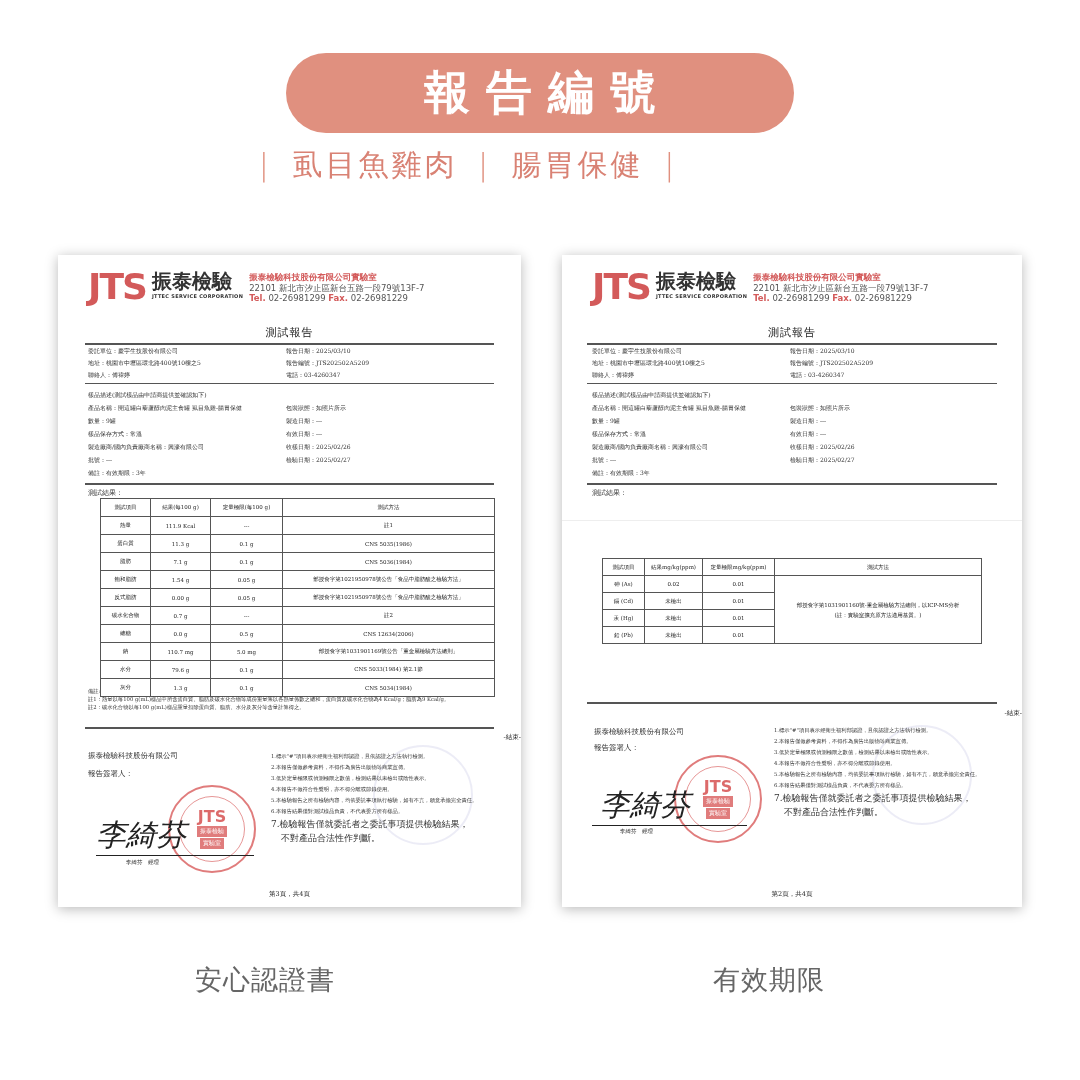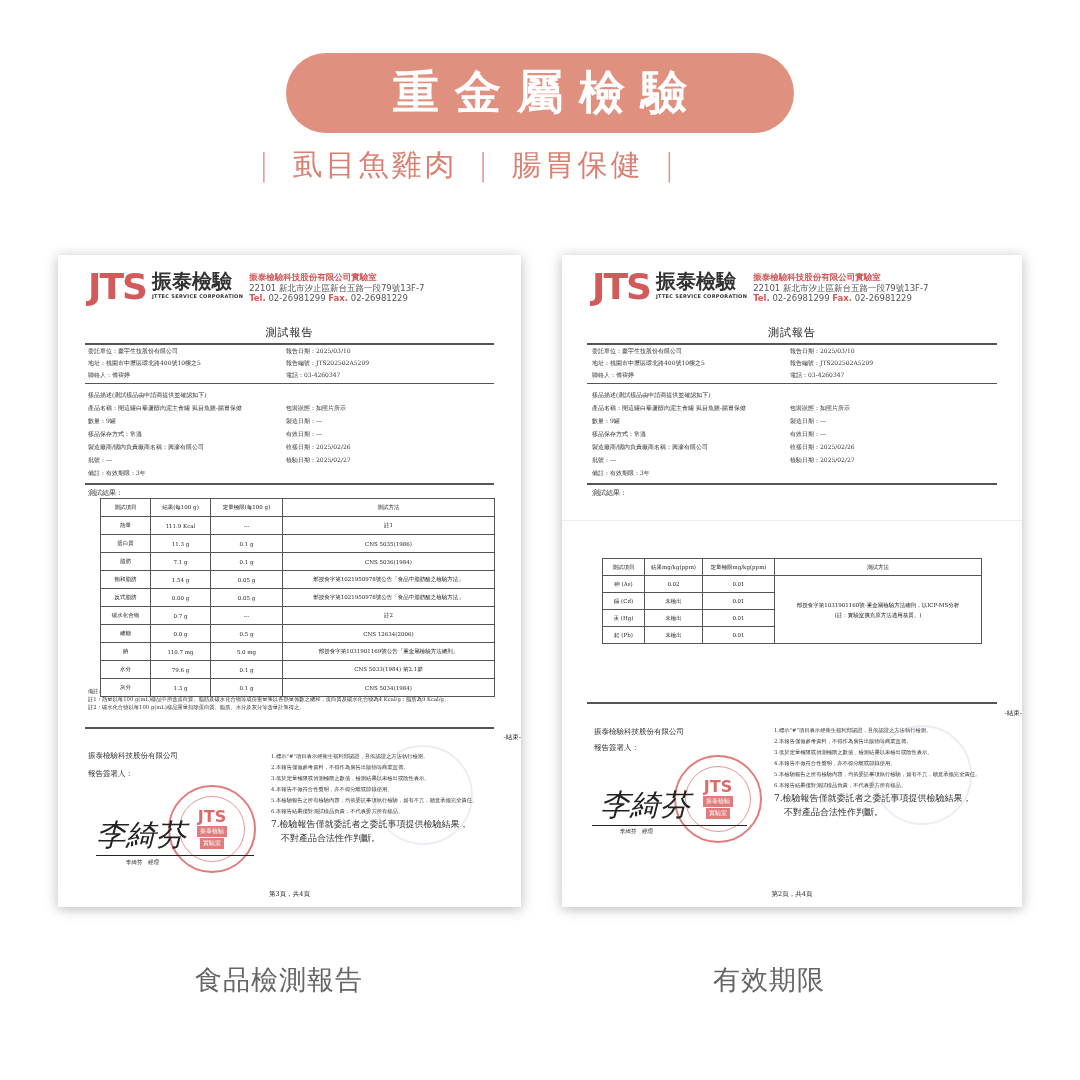--- a/index.html
+++ b/index.html
@@ -64,21 +64,21 @@
   .stamp .s-txt { background: rgba(214,80,80,0.75); color: #fff; font-size: 6px; padding: 1px 3px; margin-top: 1px; font-family: "DejaVu Sans", sans-serif; }
   .watermark { position: absolute; width: 100px; height: 100px; border-radius: 50%; border: 2px solid rgba(180,180,220,0.25); }
   .page-no { position: absolute; left: 0; width: 100%; text-align: center; font-size: 6.5px; bottom: 8px; }
 
   .caption { position: absolute; top: 962px; font-size: 27px; color: #666; font-family: "DejaVu Sans", sans-serif; letter-spacing: 1px; }
 </style>
 </head>
 <body>
 
 <div class="title-pill">
-  <span>重金屬檢驗</span>
+  <span>報告編號</span>
 </div>
 <div class="subtitle">
   <span class="bar">|</span>
   <span>虱目魚雞肉</span>
   <span class="bar">|</span>
   <span>腸胃保健</span>
   <span class="bar">|</span>
 </div>
 
 <div class="doc doc-left">
@@ -332,14 +332,14 @@
     <div>3.低於定量極限或偵測極限之數值，檢測結果以未檢出或陰性表示。</div>
     <div>4.本報告不做符合性聲明，亦不得分離或節錄使用。</div>
     <div>5.本檢驗報告之所有檢驗內容，均依委託事項執行檢驗，如有不實，願意承擔完全責任。</div>
     <div>6.本報告結果僅對測試樣品負責，不代表委方所有樣品。</div>
     <div class="big">7.檢驗報告僅就委託者之委託事項提供檢驗結果，</div>
     <div class="big" style="padding-left:10px">不對產品合法性作判斷。</div>
   </div>
   <div class="page-no">第2頁，共4頁</div>
 </div>
 
-<div class="caption" style="left:195px">食品檢測報告</div>
+<div class="caption" style="left:195px">安心認證書</div>
 <div class="caption" style="left:713px">有效期限</div>
 
 </body></html>

